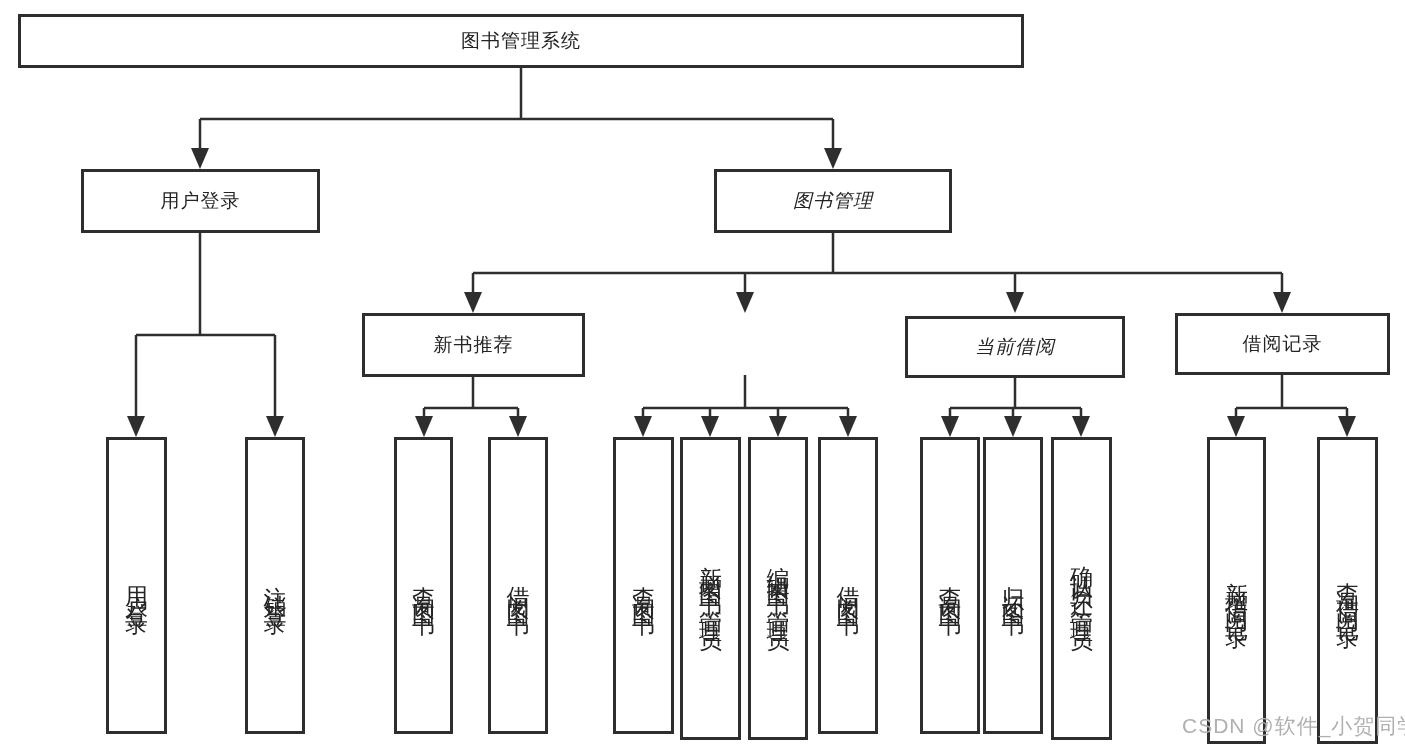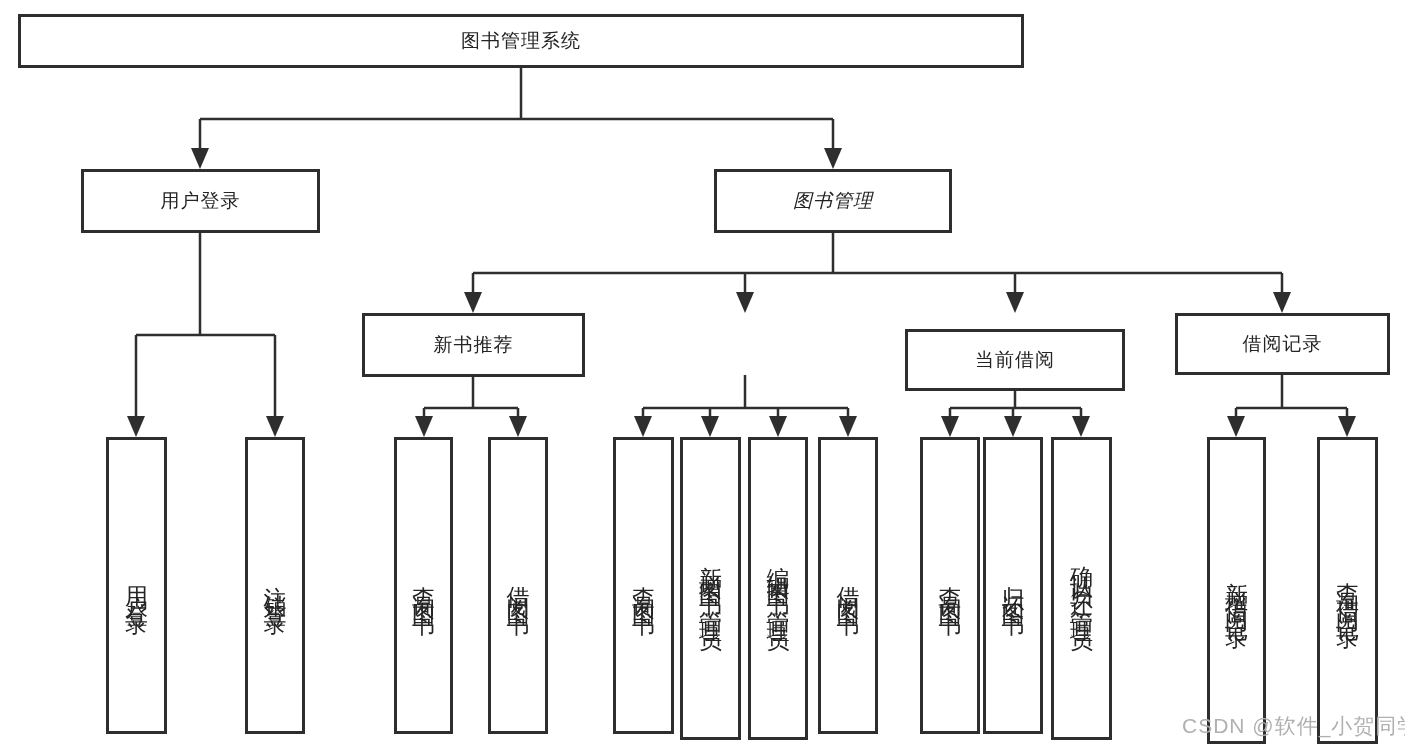--- a/index.html
+++ b/index.html
@@ -72,21 +72,21 @@
         <polygon points="1338,416 1356,416 1347,437" fill="#2e2e2e"></polygon>
       </g>
   </svg>
 
   <div class="node h-node" style="left:18px;top:14px;width:1006px;height:54px;">图书管理系统</div>
 
   <div class="node h-node" style="left:81px;top:169px;width:239px;height:64px;">用户登录</div>
   <div class="node h-node" style="left:714px;top:169px;width:238px;height:64px;font-style:italic;">图书管理</div>
 
   <div class="node h-node" style="left:362px;top:313px;width:223px;height:64px;">新书推荐</div>
-  <div class="node h-node" style="left:905px;top:329px;width:220px;height:62px;">当前借阅</div>
+  <div class="node h-node" style="left:905px;top:316px;width:220px;height:62px;font-style:italic;">当前借阅</div>
   <div class="node h-node" style="left:1175px;top:313px;width:215px;height:62px;">借阅记录</div>
 
   <div class="node v-node" style="left:106px;top:437px;width:61px;height:297px;">用户登录</div>
   <div class="node v-node" style="left:245px;top:437px;width:60px;height:297px;">注销登录</div>
 
   <div class="node v-node" style="left:394px;top:437px;width:59px;height:297px;">查询图书</div>
   <div class="node v-node" style="left:488px;top:437px;width:60px;height:297px;">借阅图书</div>
 
   <div class="node v-node" style="left:613px;top:437px;width:61px;height:297px;">查询图书</div>
   <div class="node v-node" style="left:680px;top:437px;width:61px;height:303px;">新增图书（管理员）</div>

